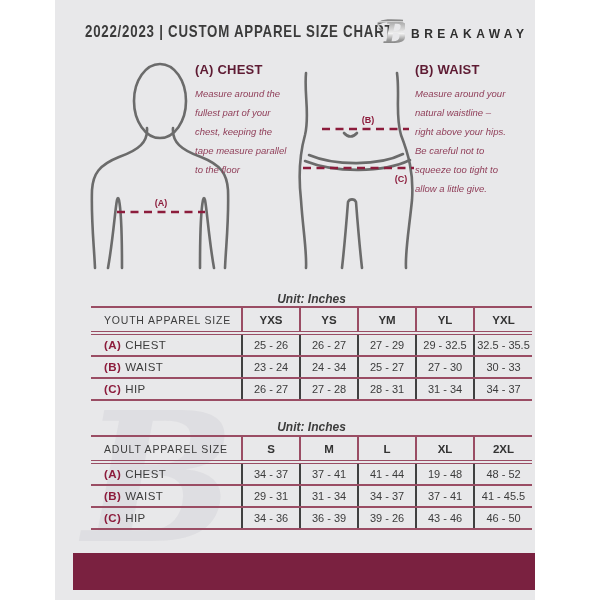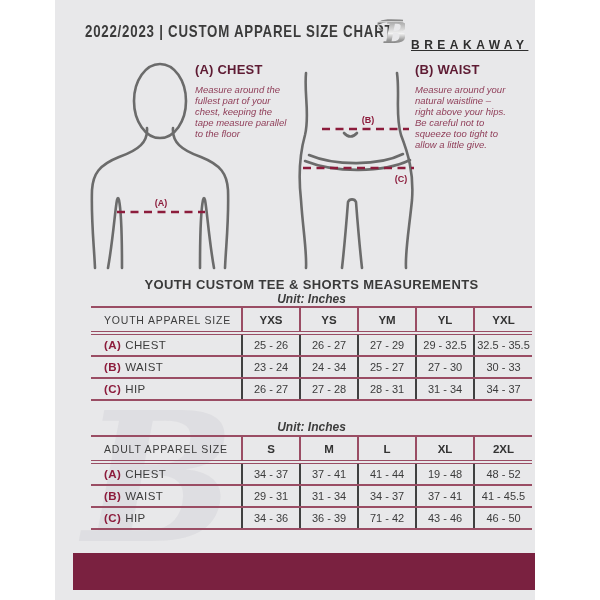--- a/index.html
+++ b/index.html
@@ -8,38 +8,38 @@
   .panel{position:absolute;left:55px;top:0;width:480px;height:600px;background:#e8e8ea;overflow:hidden;}
 
   
   .wm{position:absolute;left:28px;top:388px;z-index:0;font-family:"DejaVu Serif",serif;
       font-style:italic;font-weight:bold;font-size:180px;line-height:1em;color:#d9d9dd;opacity:.6;}
 
   
   .main-title{position:absolute;left:30px;top:22px;z-index:2;font-size:17px;font-weight:bold;
       letter-spacing:1px;color:#3b3b3b;transform:scaleX(.78);transform-origin:left top;white-space:nowrap;}
   .logo{position:absolute;left:322px;top:14px;z-index:2;}
-  .brand{position:absolute;left:356px;top:38px;z-index:2;font-size:12px;font-weight:bold;
-      letter-spacing:4.5px;color:#2f2f2f;white-space:nowrap;text-decoration:underline;}
+  .brand{position:absolute;left:356px;top:27px;z-index:2;font-size:12px;font-weight:bold;
+      letter-spacing:4.5px;color:#2f2f2f;white-space:nowrap;}
 
   
   .fig{position:absolute;z-index:1;}
   .fig-torso{left:0;top:60px;}
   .fig-hips{left:240px;top:60px;}
   .body-line{fill:none;stroke:#6b6b6b;stroke-width:2.6;stroke-linecap:round;}
   .dash-line{fill:none;stroke:#8c1c3c;stroke-width:2.4;stroke-dasharray:8 5.5;}
   .dash-label{font-family:"Liberation Sans",sans-serif;font-size:9px;font-weight:bold;fill:#8c1c3c;}
 
   
   .guide{position:absolute;z-index:1;width:122px;}
   .guide-chest{left:140px;top:62px;}
   .guide-waist{left:360px;top:62px;}
   .guide-hips{left:360px;top:161px;}
   .guide h3{margin:0 0 7px 0;font-size:13px;font-weight:bold;color:#5e1b33;letter-spacing:.2px;}
-  .guide p{margin:0;font-size:9.5px;line-height:11px;font-style:italic;color:#8f3d58;white-space:pre-line;}
+  .guide p{margin:0;font-size:9.5px;line-height:19px;font-style:italic;color:#8f3d58;white-space:pre-line;}
 
   
   .sec-title{position:absolute;left:36px;width:441px;z-index:1;text-align:center;
       font-size:13px;font-weight:bold;color:#3a3a3a;letter-spacing:.4px;}
   .sec-unit{position:absolute;left:36px;width:441px;z-index:1;text-align:center;
       font-size:12px;font-style:italic;font-weight:bold;color:#3d3d3d;}
   #youth-title{top:277px;} #youth-unit{top:292px;}
   #adult-title{top:405px;} #adult-unit{top:420px;}
 
   
@@ -117,21 +117,20 @@
     <div class="guide guide-waist">
       <h3>(B) WAIST</h3>
       <p>Measure around your
 natural waistline –
 right above your hips.
 Be careful not to
 squeeze too tight to
 allow a little give.</p>
     </div>
 
-    <div id="youth-title" class="sec-title">YOUTH CUSTOM TEE &amp; SHORTS MEASUREMENTS</div>
     <div id="youth-unit" class="sec-unit">Unit: Inches</div>
     <table id="youth-table" class="meas">
       <thead>
           <tr>
             <th class="label-h">YOUTH APPAREL SIZE</th>
             <th class="size-h">YXS</th>
             <th class="size-h">YS</th>
             <th class="size-h">YM</th>
             <th class="size-h">YL</th>
             <th class="size-h">YXL</th>
@@ -191,21 +190,21 @@
             <td class="val">29 - 31</td>
             <td class="val">31 - 34</td>
             <td class="val">34 - 37</td>
             <td class="val">37 - 41</td>
             <td class="val">41 - 45.5</td>
           </tr>
           <tr>
             <td class="lbl"><span class="pfx">(C)</span>HIP</td>
             <td class="val">34 - 36</td>
             <td class="val">36 - 39</td>
-            <td class="val">71 - 42</td>
+            <td class="val">39 - 26</td>
             <td class="val">43 - 46</td>
             <td class="val">46 - 50</td>
           </tr>
         </tbody>
     </table>
 
     <div class="footer-bar"></div>
   </div>
 </div>
 

